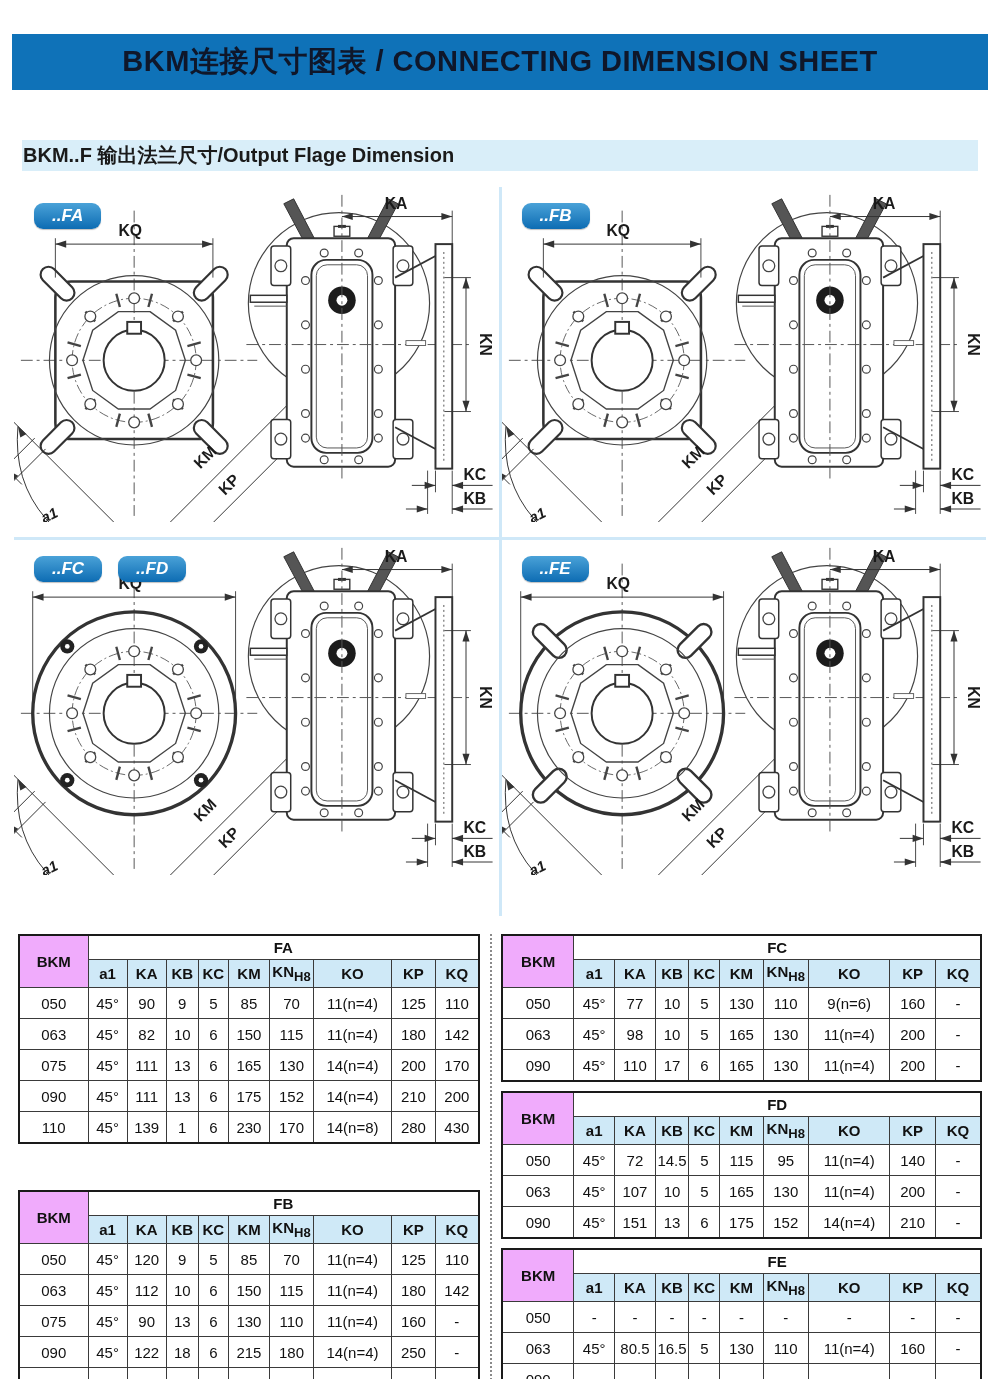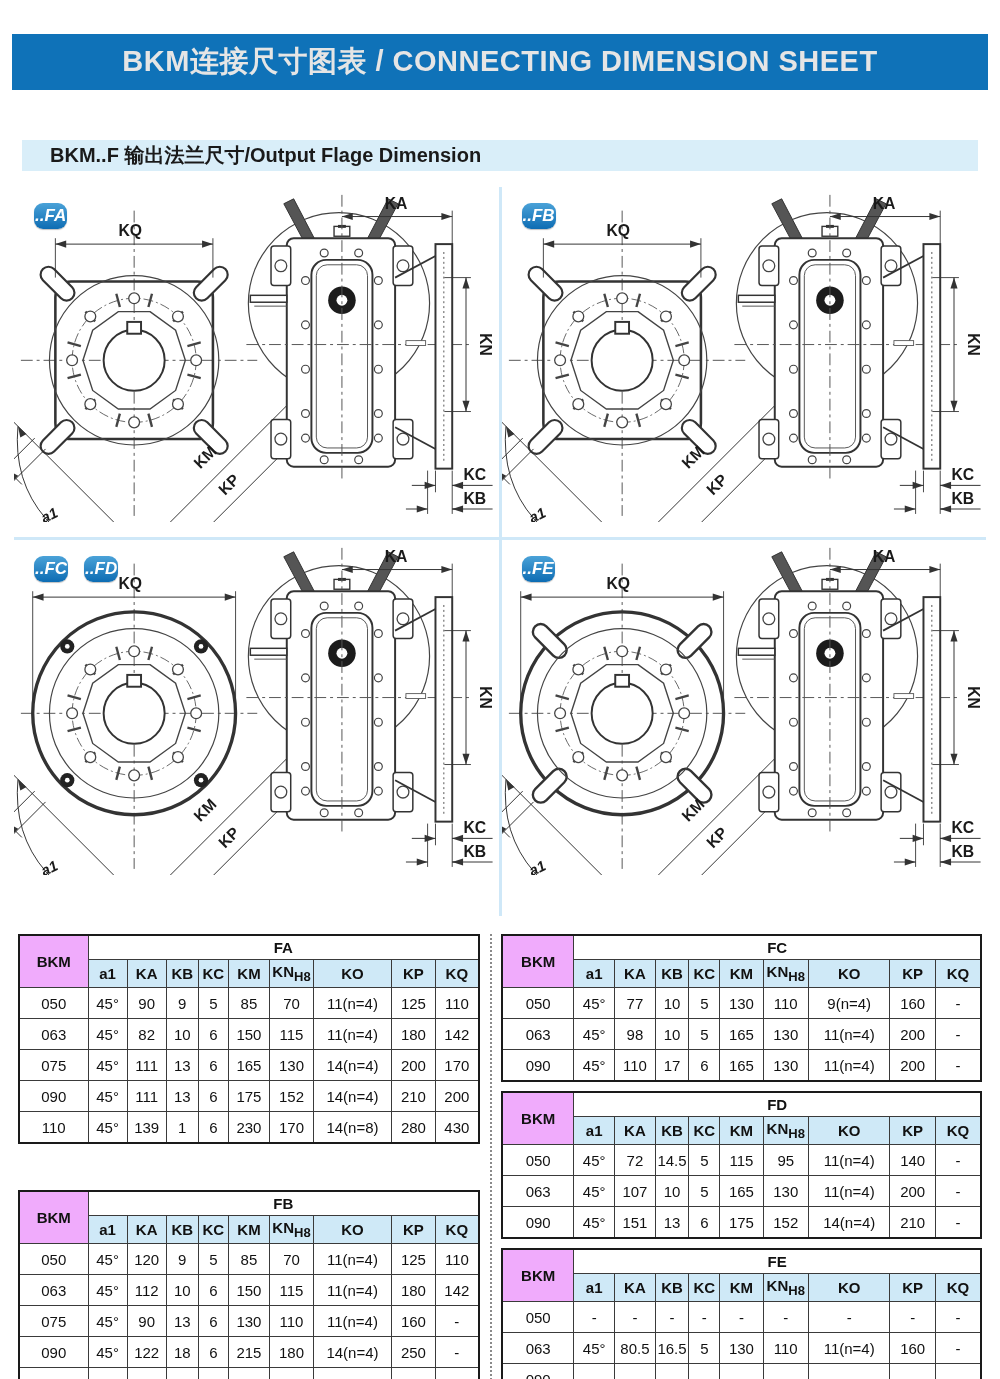--- a/index.html
+++ b/index.html
@@ -1,31 +1,31 @@
 <!DOCTYPE html>
 <html><head>
 <meta charset="utf-8">
 <style>
   html,body{margin:0;padding:0;background:#fff;}
   body{width:1000px;height:1379px;font-family:"Liberation Sans",sans-serif;color:#111;position:relative;overflow:hidden;}
 
   
-  .banner{margin:34px 12px 0 12px;height:56px;background:#0f72b8;color:#e5e5e5;
+  .banner{margin:34px 12px 0 12px;height:56px;background:#0f72b8;color:#0f172a;
     display:flex;align-items:center;justify-content:center;
     font-size:29px;font-weight:bold;letter-spacing:.5px;}
   .subtitle{margin:50px 22px 0 22px;height:31px;background:#d9eef9;
-    display:flex;align-items:center;padding-left:28px;
+    display:flex;align-items:center;padding-left:1px;
     font-size:20px;font-weight:bold;color:#1a1a1a;}
 
   
   .drawings{margin:16px 14px 0 14px;background:#cfe8f8;
     display:grid;grid-template-columns:1fr 1fr;grid-template-rows:350px 376px;gap:3px;}
   .quad{background:#fff;position:relative;}
   .badges{position:absolute;top:16px;left:20px;z-index:2;display:flex;gap:16px;}
-  .badge{display:inline-block;padding:3px 1px;border-radius:9px;
+  .badge{display:inline-block;padding:3px 18px;border-radius:9px;
     background:linear-gradient(#4aa2d8,#0d6cb3);color:#fff;
     font-size:17px;font-weight:bold;font-style:italic;box-shadow:0 1px 1px rgba(0,0,0,.25);}
   .quad svg{width:100%;height:100%;display:block;}
 
   svg .dim{font-family:"Liberation Sans",sans-serif;font-size:16px;font-weight:bold;fill:#1a1a1a;}
   svg .dim-i{font-style:italic;font-weight:bold;font-size:15px;}
 
   
   .tables{margin:18px 18px 0 18px;display:flex;align-items:stretch;}
   .tcol-left{width:462px;}
@@ -857,21 +857,21 @@
           </thead>
           <tbody>
             <tr>
               <td class="rowhead">050</td>
               <td>45°</td>
               <td>77</td>
               <td>10</td>
               <td>5</td>
               <td>130</td>
               <td>110</td>
-              <td>9(n=4)</td>
+              <td>9(n=6)</td>
               <td>160</td>
               <td>-</td>
             </tr>
             <tr>
               <td class="rowhead">063</td>
               <td>45°</td>
               <td>98</td>
               <td>10</td>
               <td>5</td>
               <td>165</td>

